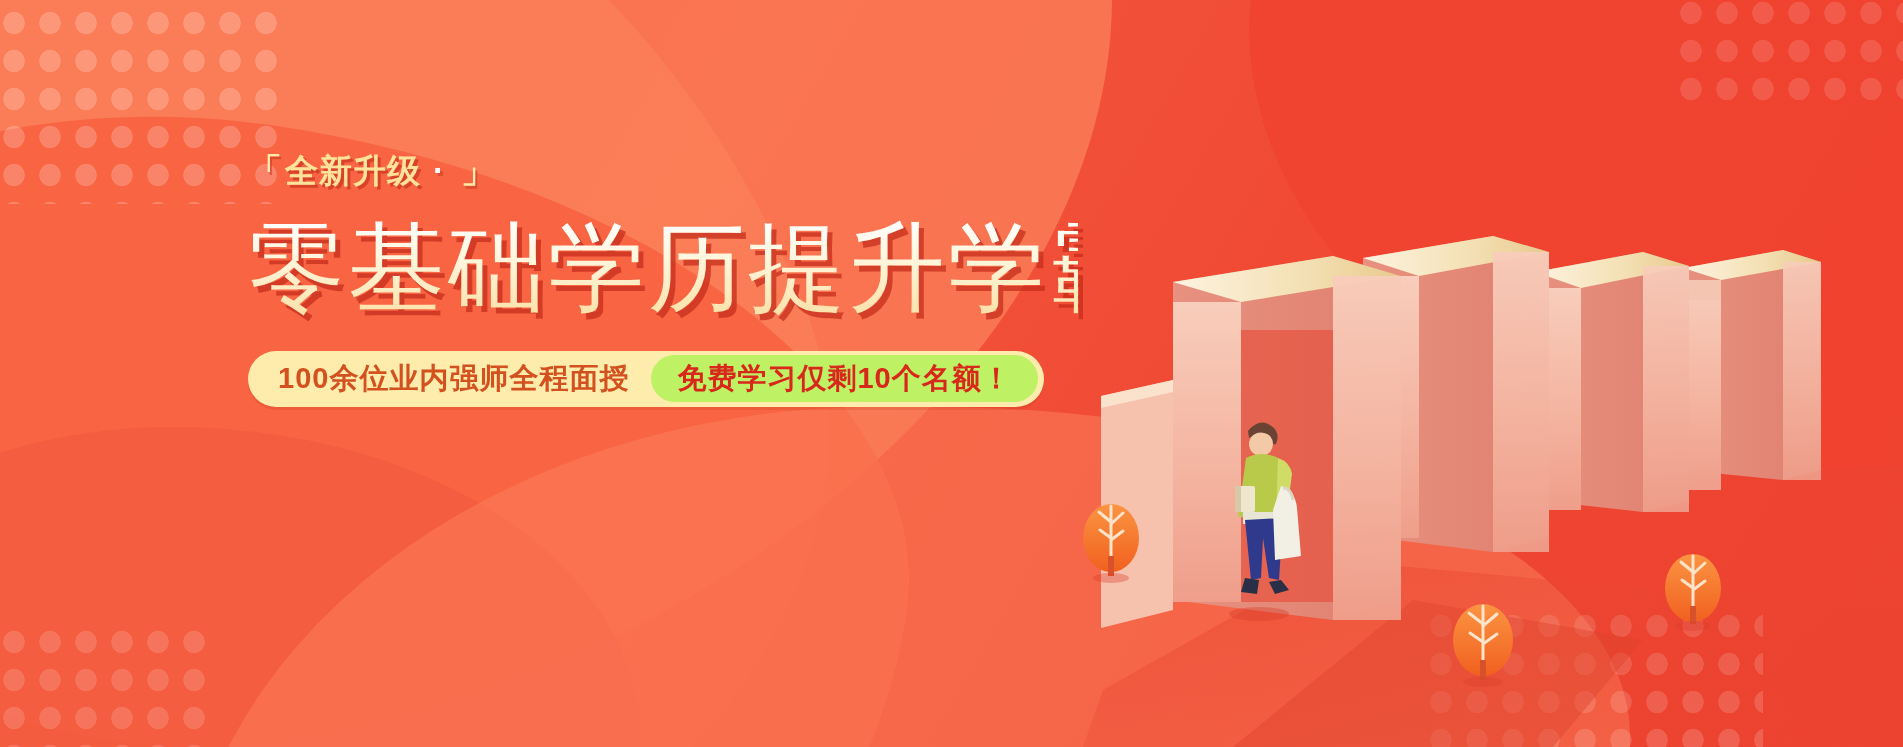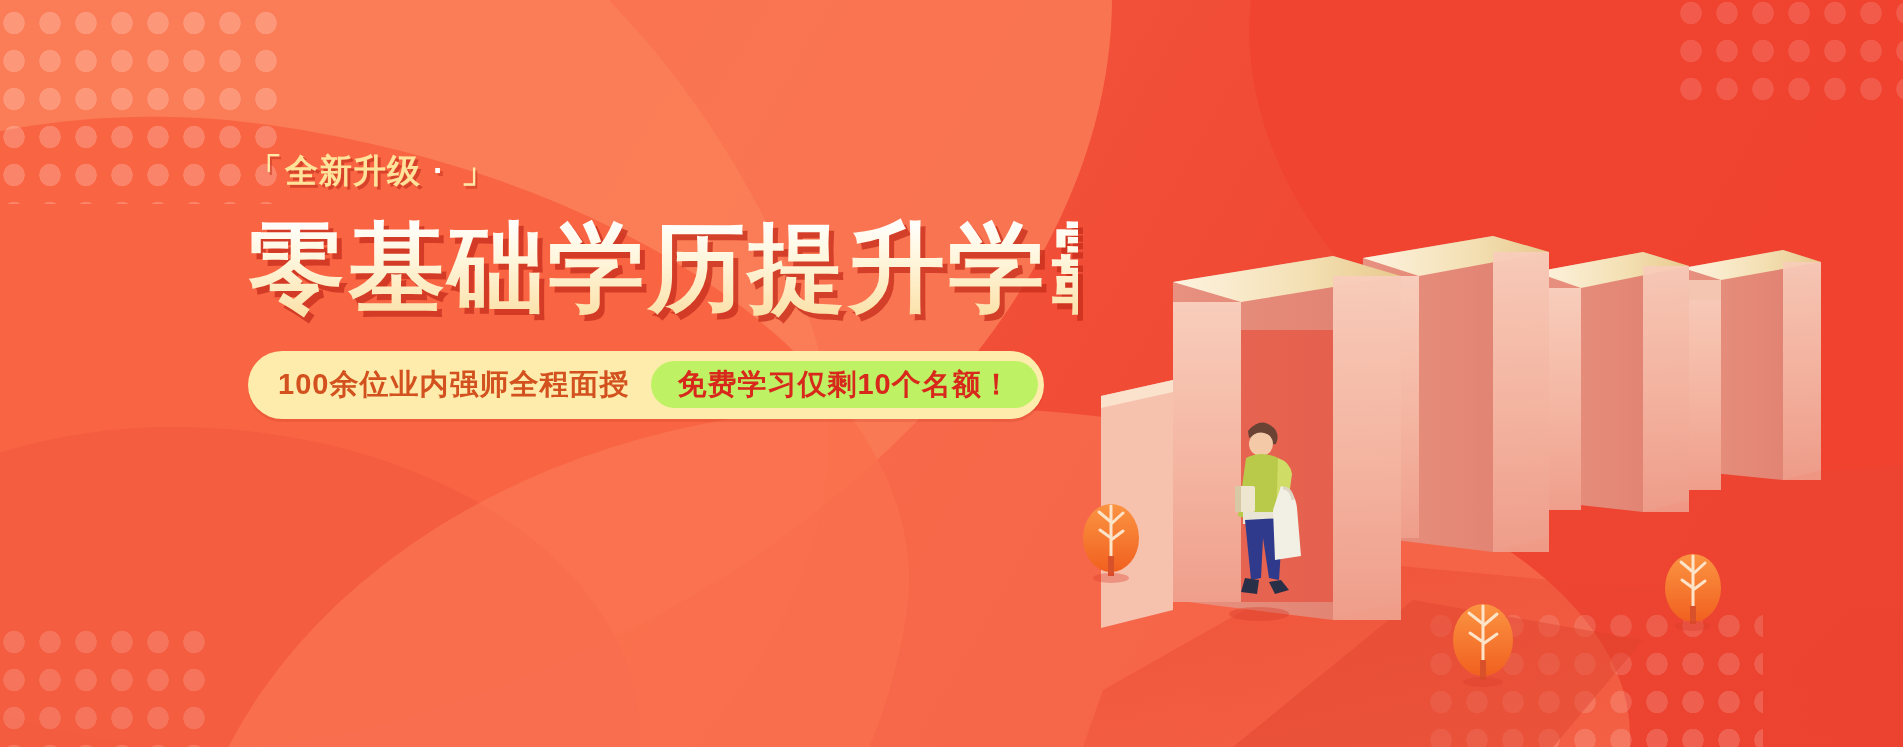--- a/index.html
+++ b/index.html
@@ -128,39 +128,39 @@
     text-shadow: 3px 3px 0 rgba(196,48,30,.5);
   }
   .eyebrow-white {
     color: #ffffff;
     text-shadow: 3px 3px 0 rgba(196,48,30,.5);
   }
 
   .headline {
     margin-top: 26px;
     font-size: 97px;
-    font-weight: bold;
+    font-weight: normal;
     line-height: 1.04;
     letter-spacing: 3px;
     white-space: nowrap;
     color: #fff3d6;
     background: linear-gradient(180deg, #ffffff 0%, #fff6dd 40%, #fbe0a6 100%);
     -webkit-background-clip: text;
     background-clip: text;
     -webkit-text-fill-color: transparent;
     filter: drop-shadow(5px 6px 0 rgba(197,46,28,.75));
   }
 
   .pillrow {
     margin-top: 32px;
     display: inline-flex;
     align-items: center;
     background: #fdecab;
     border-radius: 40px;
-    height: 68px;
+    height: 56px;
     padding-left: 30px;
     padding-right: 6px;
     white-space: nowrap;
     box-shadow: 0 3px 0 rgba(190,50,30,.18);
     justify-content: space-between;
   }
   .pill-left {
     font-size: 29px;
     font-weight: bold;
     color: #d2511f;

